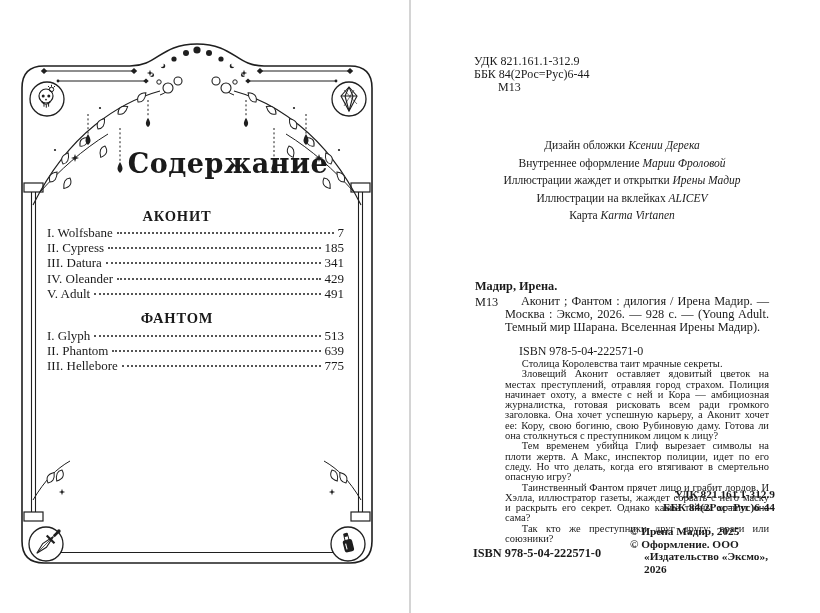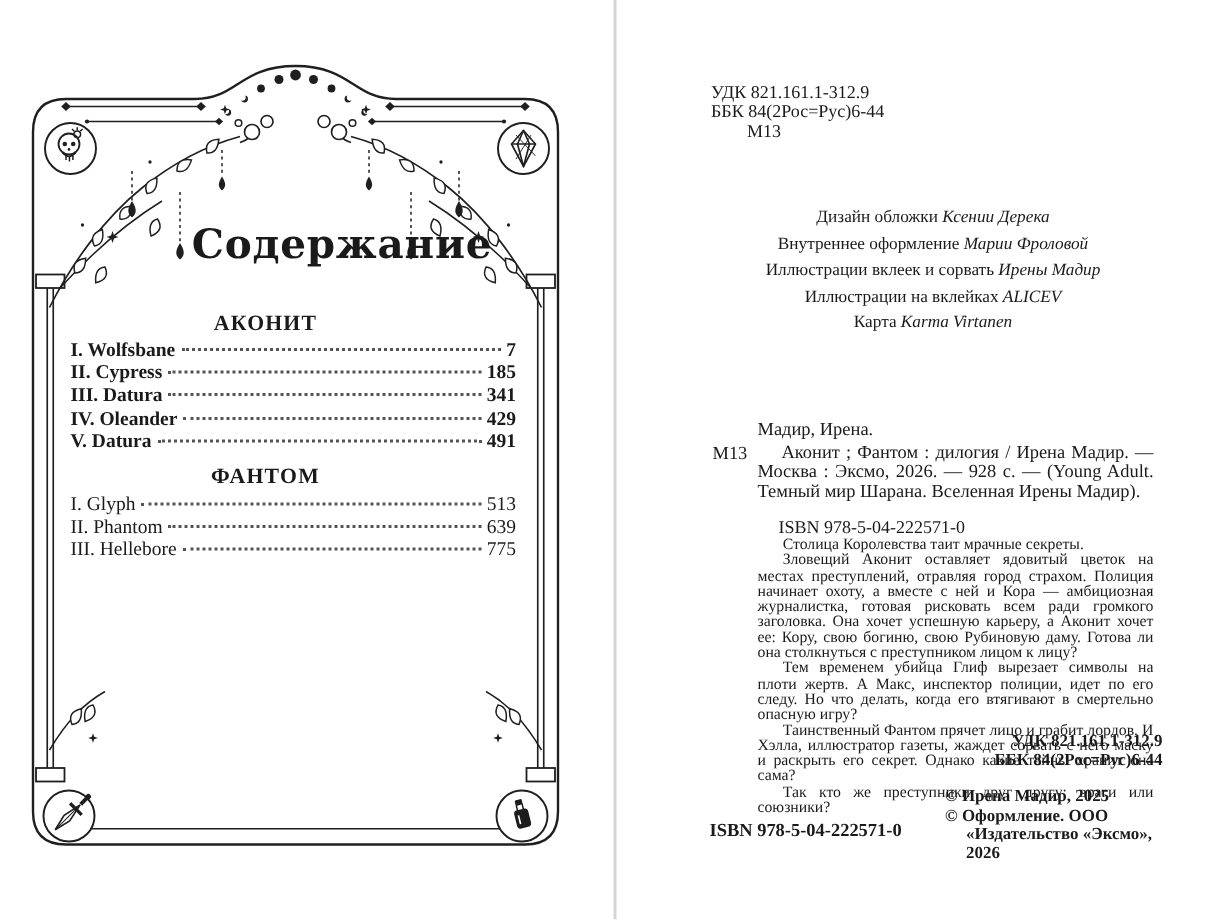--- a/index.html
+++ b/index.html
@@ -11,39 +11,39 @@
   .page-left { position:absolute; left:0; top:0; width:409px; height:613px; }
   .frame-svg { position:absolute; left:0; top:0; }
   .toc-layer { position:absolute; left:0; top:0; width:395px; height:613px; }
   .toc-title { position:absolute; top:148px; left:22px; width:412px; text-align:center;
                font-family:"DejaVu Serif", serif; font-size:27px; font-weight:700; letter-spacing:.5px; }
   .toc-heading { position:absolute; left:22px; width:310px; text-align:center;
                  font-weight:bold; font-size:14.5px; letter-spacing:.8px; }
   .h-akonit { top:208px; }
   .h-fantom { top:310px; }
   .toc-list { position:absolute; left:47px; width:297px; }
-  .list-akonit { top:225px;font-weight:bold; }
+  .list-akonit { top:225px; }
   .list-fantom { top:328px;text-align:right; }
   .toc-row { display:flex; align-items:baseline; height:15.2px; font-size:13px; }
   .toc-row .t { white-space:nowrap; }
   .toc-row .leader { flex:1; border-bottom:2px dotted #555; margin:0 4px; transform:translateY(-3px); }
   .toc-row .p { white-space:nowrap; }
 
   
   .gutter { position:absolute; left:409px; top:0; width:2px; height:613px; background:#d4d4d4; }
 
   
   .page-right { position:absolute; left:412px; top:0; width:408px; height:546px; }
   .codes-top { position:absolute; left:62px; top:55px; font-size:12px; line-height:13.2px; }
   .codes-top .sign { padding-left:24px; }
   .credits { position:absolute; left:55px; top:139px; width:310px; text-align:center; font-size:11.5px; }
   .credit-line { margin-bottom:5.6px; }
   .credit-line .nm { font-style:italic; }
   .biblio { position:absolute; left:63px; top:279px; width:296px; font-size:12.3px; }
-  .biblio .author { font-weight:normal; margin-left:30px; margin-bottom:1px; }
+  .biblio .author { font-weight:bold; margin-bottom:1px; }
   .biblio .desc-row { position:relative; }
   .biblio .sign { position:absolute; left:0; top:0; }
   .biblio .desc { margin-left:30px; width:264px; text-align:justify; text-indent:1.3em; line-height:13.2px; }
   .biblio .isbn { margin-left:44px; margin-top:9px; font-size:12px; }
   .annotation { position:absolute; left:93px; top:359px; width:264px;
                 font-size:10.5px; line-height:10.3px; text-align:justify; }
   .annotation p { text-indent:1.6em; }
   .codes-bottom { position:absolute; right:45px; top:488px; text-align:right;
                   font-weight:bold; font-size:11.3px; line-height:12.6px; }
   .copyright { position:absolute; left:218px; top:525px; width:162px;
@@ -194,21 +194,21 @@
           <span class="t">III. Datura</span>
           <span class="leader"></span>
           <span class="p">341</span>
         </div>
         <div class="toc-row">
           <span class="t">IV. Oleander</span>
           <span class="leader"></span>
           <span class="p">429</span>
         </div>
         <div class="toc-row">
-          <span class="t">V. Datura</span>
+          <span class="t">V. Adult</span>
           <span class="leader"></span>
           <span class="p">491</span>
         </div>
       </div>
 
       <div class="toc-heading h-fantom">ФАНТОМ</div>
       <div class="toc-list list-fantom">
         <div class="toc-row">
           <span class="t">I. Glyph</span>
           <span class="leader"></span>
@@ -241,21 +241,21 @@
     <div class="credits">
       <div class="credit-line">
         <span>Дизайн обложки</span>
         <span class="nm">Ксении Дерека</span>
       </div>
       <div class="credit-line">
         <span>Внутреннее оформление</span>
         <span class="nm">Марии Фроловой</span>
       </div>
       <div class="credit-line">
-        <span>Иллюстрации вклеек и сорвать</span>
+        <span>Иллюстрации жаждет и открытки</span>
         <span class="nm">Ирены Мадир</span>
       </div>
       <div class="credit-line">
         <span>Иллюстрации на вклейках</span>
         <span class="nm">ALICEV</span>
       </div>
       <div class="credit-line">
         <span>Карта</span>
         <span class="nm">Karma Virtanen</span>
       </div>

